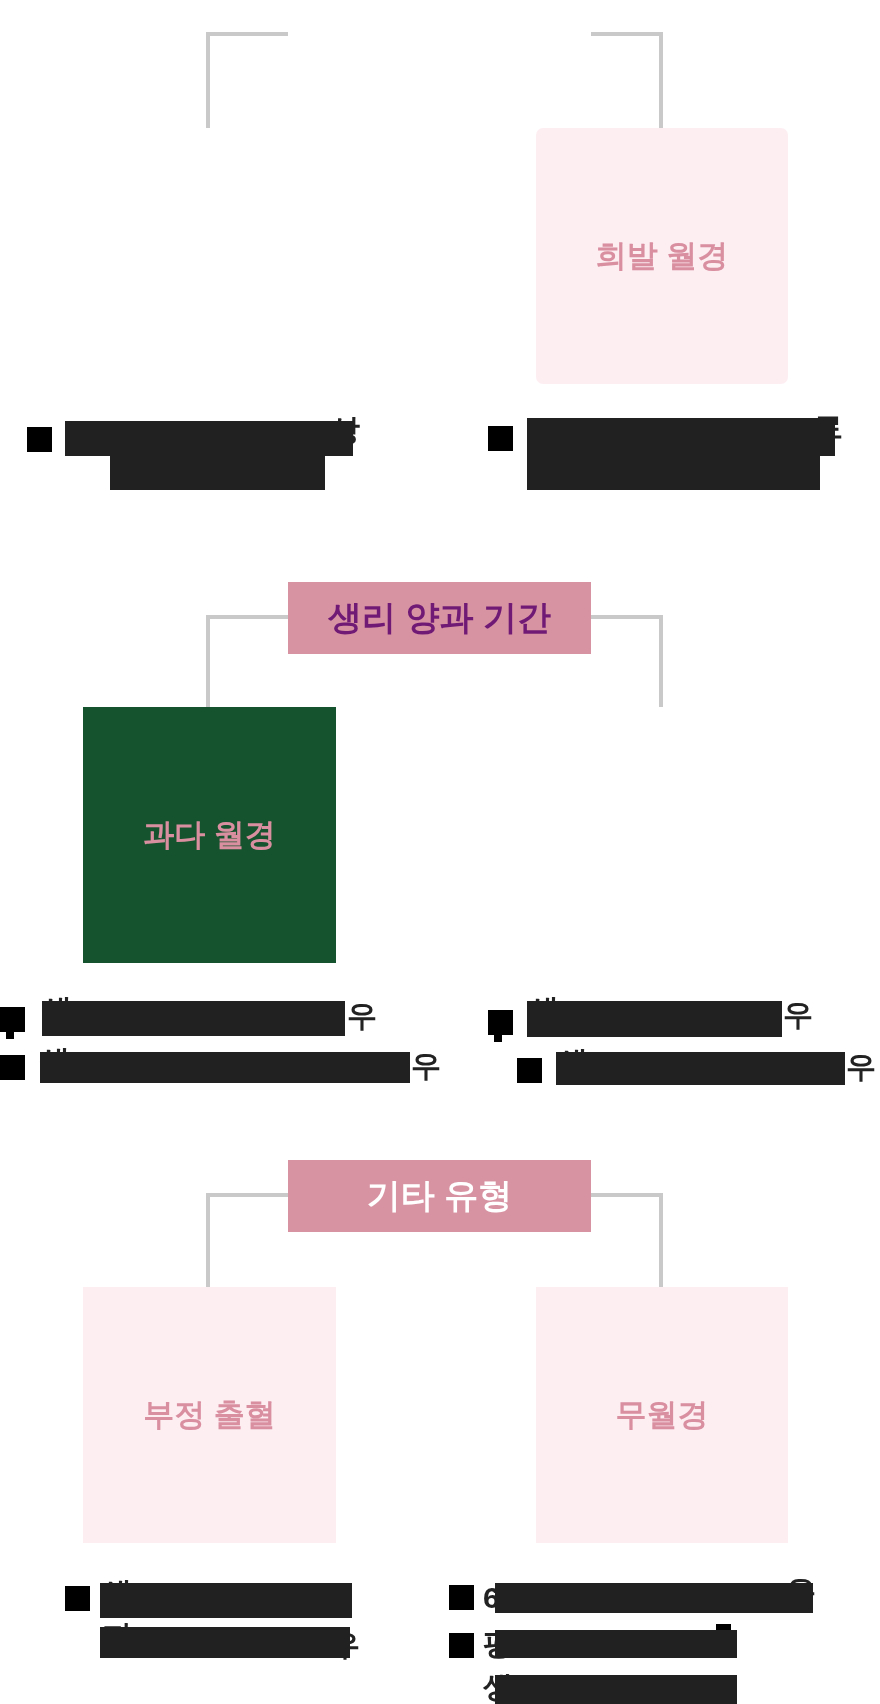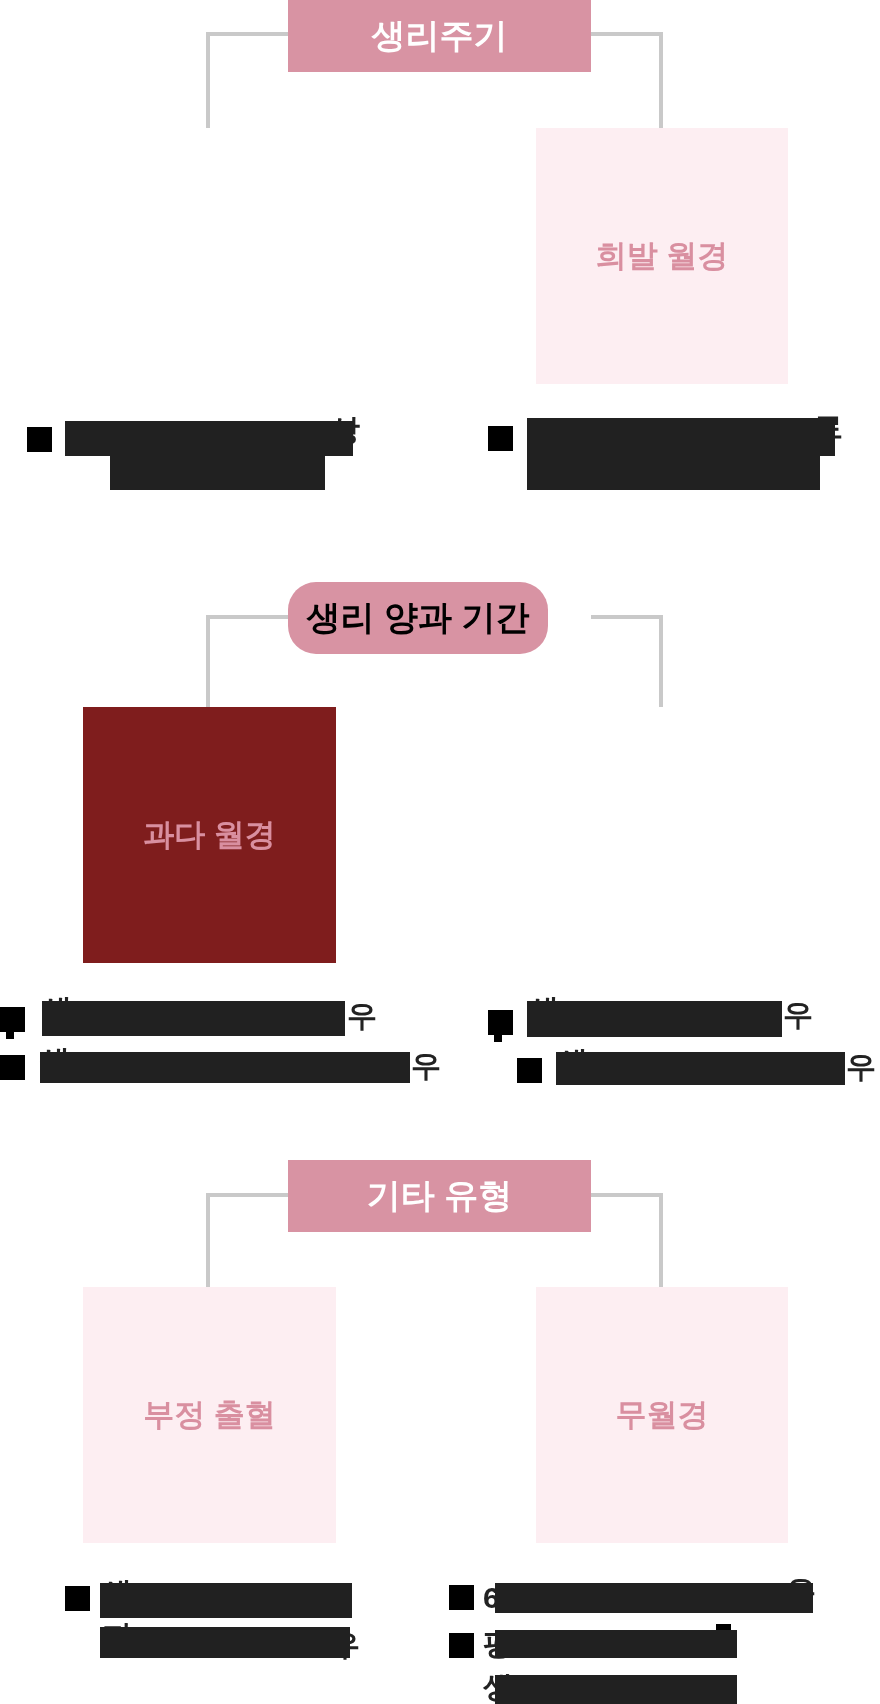--- a/index.html
+++ b/index.html
@@ -29,42 +29,41 @@
   .text-fragment {
     z-index: 1;
     font-size: 30px; font-weight: bold; line-height: 1;
     white-space: nowrap;
   }
 </style>
 </head>
 <body>
 
 <div class="canvas" id="canvas">
-    <div class="abs section-header" style="left: 288px; top: 0px; width: 303px; height: 72px; background: rgb(216, 147, 163); color: rgb(255, 255, 255);">생리주기</div>
     <div class="abs connector" style="left: 206px; top: 32px; width: 82px; height: 4px; background: rgb(201, 201, 201);"></div>
     <div class="abs connector" style="left: 591px; top: 32px; width: 72px; height: 4px; background: rgb(201, 201, 201);"></div>
     <div class="abs connector" style="left: 206px; top: 32px; width: 4px; height: 96px; background: rgb(201, 201, 201);"></div>
     <div class="abs connector" style="left: 659px; top: 32px; width: 4px; height: 96px; background: rgb(201, 201, 201);"></div>
-    <div class="abs node-box" style="left: 536px; top: 128px; width: 252px; height: 256px; background: rgb(253, 238, 242); color: rgb(217, 143, 160);">
+    <div class="abs node-box" style="left: 536px; top: 128px; width: 252px; height: 256px; background: rgb(253, 238, 242); color: rgb(217, 143, 160); border-radius: 7px;">
       <span>희발 월경</span>
     </div>
     <div class="abs bullet-square" style="left: 27px; top: 427px; width: 25px; height: 25px; background: rgb(0, 0, 0);"></div>
     <div class="abs text-fragment" style="left: 330px; top: 415px; color: rgb(34, 34, 34);">상</div>
     <div class="abs redaction-bar" style="left: 65px; top: 421px; width: 288px; height: 35px; background: rgb(33, 33, 33);"></div>
     <div class="abs redaction-bar" style="left: 110px; top: 456px; width: 215px; height: 34px; background: rgb(33, 33, 33);"></div>
     <div class="abs bullet-square" style="left: 488px; top: 426px; width: 25px; height: 25px; background: rgb(0, 0, 0);"></div>
     <div class="abs text-fragment" style="left: 813px; top: 412px; color: rgb(34, 34, 34);">로</div>
     <div class="abs redaction-bar" style="left: 527px; top: 418px; width: 308px; height: 38px; background: rgb(33, 33, 33);"></div>
     <div class="abs redaction-bar" style="left: 527px; top: 456px; width: 293px; height: 34px; background: rgb(33, 33, 33);"></div>
-    <div class="abs section-header" style="left: 288px; top: 582px; width: 260px; height: 72px; background: rgb(216, 147, 163); color: #000000; border-radius: 28px;">생리 양과 기간</div>
+    <div class="abs section-header" style="left: 288px; top: 582px; width: 303px; height: 72px; background: rgb(216, 147, 163); color: #701a75;">생리 양과 기간</div>
     <div class="abs connector" style="left: 206px; top: 615px; width: 82px; height: 4px; background: rgb(201, 201, 201);"></div>
     <div class="abs connector" style="left: 591px; top: 615px; width: 72px; height: 4px; background: rgb(201, 201, 201);"></div>
     <div class="abs connector" style="left: 206px; top: 615px; width: 4px; height: 92px; background: rgb(201, 201, 201);"></div>
     <div class="abs connector" style="left: 659px; top: 615px; width: 4px; height: 92px; background: rgb(201, 201, 201);"></div>
-    <div class="abs node-box" style="left: 83px; top: 707px; width: 253px; height: 256px; background: #7f1d1d; color: rgb(217, 143, 160); align-items: center;">
+    <div class="abs node-box" style="left: 83px; top: 707px; width: 253px; height: 256px; background: #14532d; color: rgb(217, 143, 160); align-items: center;">
       <span>과다 월경</span>
     </div>
     <div class="abs bullet-square" style="left: 0px; top: 1007px; width: 25px; height: 25px; background: rgb(0, 0, 0);"></div>
     <div class="abs redaction-tick" style="left: 6px; top: 1032px; width: 8px; height: 7px; background: rgb(0, 0, 0);"></div>
     <div class="abs text-fragment" style="left: 42px; top: 995px; color: rgb(34, 34, 34);">생</div>
     <div class="abs redaction-bar" style="left: 42px; top: 1001px; width: 303px; height: 35px; background: rgb(33, 33, 33);"></div>
     <div class="abs text-fragment" style="left: 347px; top: 1001px; color: rgb(34, 34, 34);">우</div>
     <div class="abs bullet-square" style="left: 0px; top: 1055px; width: 25px; height: 25px; background: rgb(0, 0, 0);"></div>
     <div class="abs text-fragment" style="left: 40px; top: 1046px; color: rgb(34, 34, 34);">생</div>
     <div class="abs redaction-bar" style="left: 40px; top: 1052px; width: 370px; height: 31px; background: rgb(33, 33, 33);"></div>

